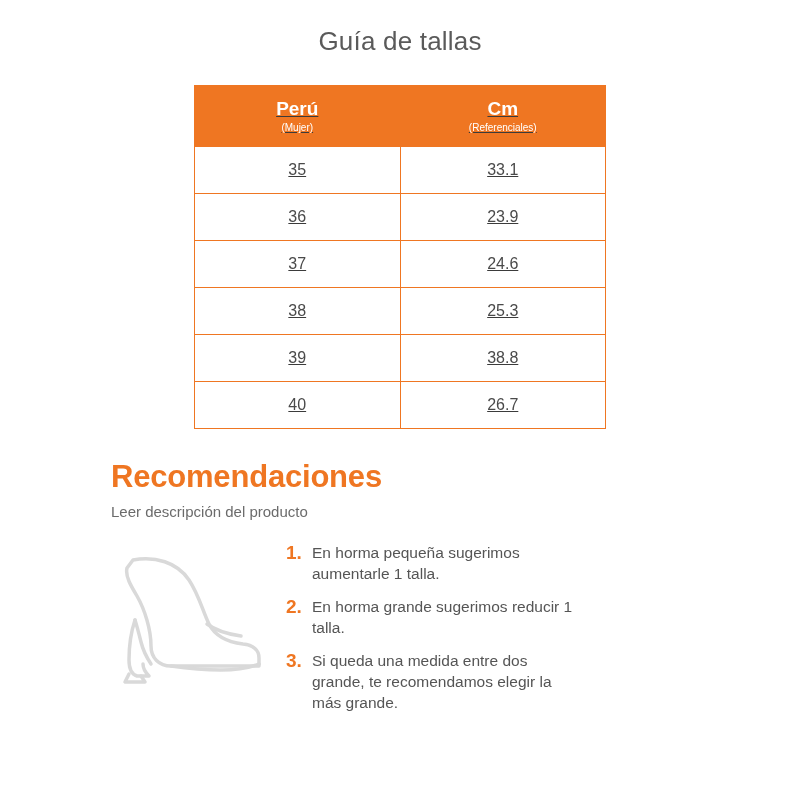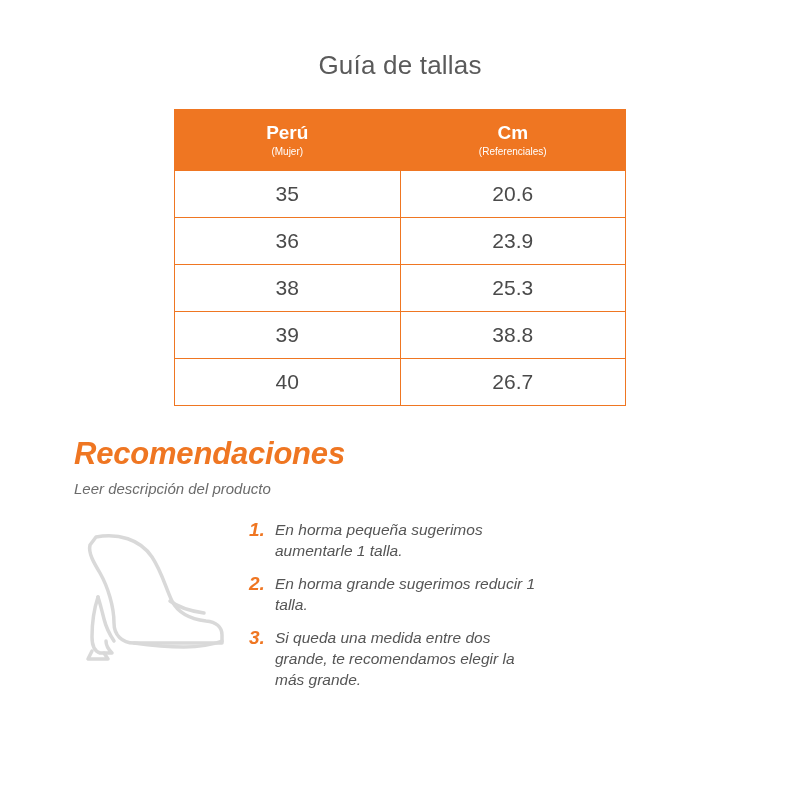--- a/index.html
+++ b/index.html
@@ -17,39 +17,40 @@
   .page {
     position: relative;
     width: 800px;
     height: 800px;
     box-sizing: border-box;
   }
 
   
   .header {
     text-align: center;
-    padding-top: 50px;
+    padding-top: 26px;
   }
   .title-main {
     font-size: 26px;
     color: #5a5a5a;
     font-weight: 400;
     letter-spacing: 0.2px;
   }
   .title-sub {
     font-size: 25px;
     color: #ef7622;
     font-weight: bold;
     margin-top: 9px;
   }
 
   
   .table-wrap {
     margin: 28px auto 0 auto;
-    width: 452px;
+    width: 412px;
+    text-decoration: underline;
   }
   table.size-table {
     border-collapse: collapse;
     width: 100%;
     table-layout: fixed;
   }
   table.size-table thead th {
     background: #ef7622;
     color: #ffffff;
     border: 1px solid #ef7622;
@@ -65,31 +66,30 @@
   .th-note {
     display: block;
     font-size: 10px;
     font-weight: normal;
     line-height: 14px;
     margin-top: 1px;
   }
   table.size-table tbody td {
     border: 1px solid #ef7622;
     text-align: center;
-    font-size: 21px;
+    font-size: 16px;
     color: #4a4a4a;
     height: 46px;
     padding: 0;
   }
 
   
   .recs {
     margin-top: 30px;
-    padding-left: 74px;
-    font-style: italic;
+    padding-left: 111px;
   }
   .recs-title {
     font-size: 31px;
     font-weight: bold;
     color: #ef7622;
     letter-spacing: -0.2px;
   }
   .recs-subtitle {
     font-size: 15px;
     color: #6b6b6b;
@@ -149,25 +149,29 @@
           </th>
           <th>
             <span class="th-main">Cm</span>
             <span class="th-note">(Referenciales)</span>
           </th>
         </tr>
       </thead>
       <tbody>
         <tr>
           <td>35</td>
-          <td>20.6</td>
+          <td>33.1</td>
         </tr>
         <tr>
           <td>36</td>
           <td>23.9</td>
+        </tr>
+        <tr>
+          <td>37</td>
+          <td>24.6</td>
         </tr>
         <tr>
           <td>38</td>
           <td>25.3</td>
         </tr>
         <tr>
           <td>39</td>
           <td>38.8</td>
         </tr>
         <tr>

